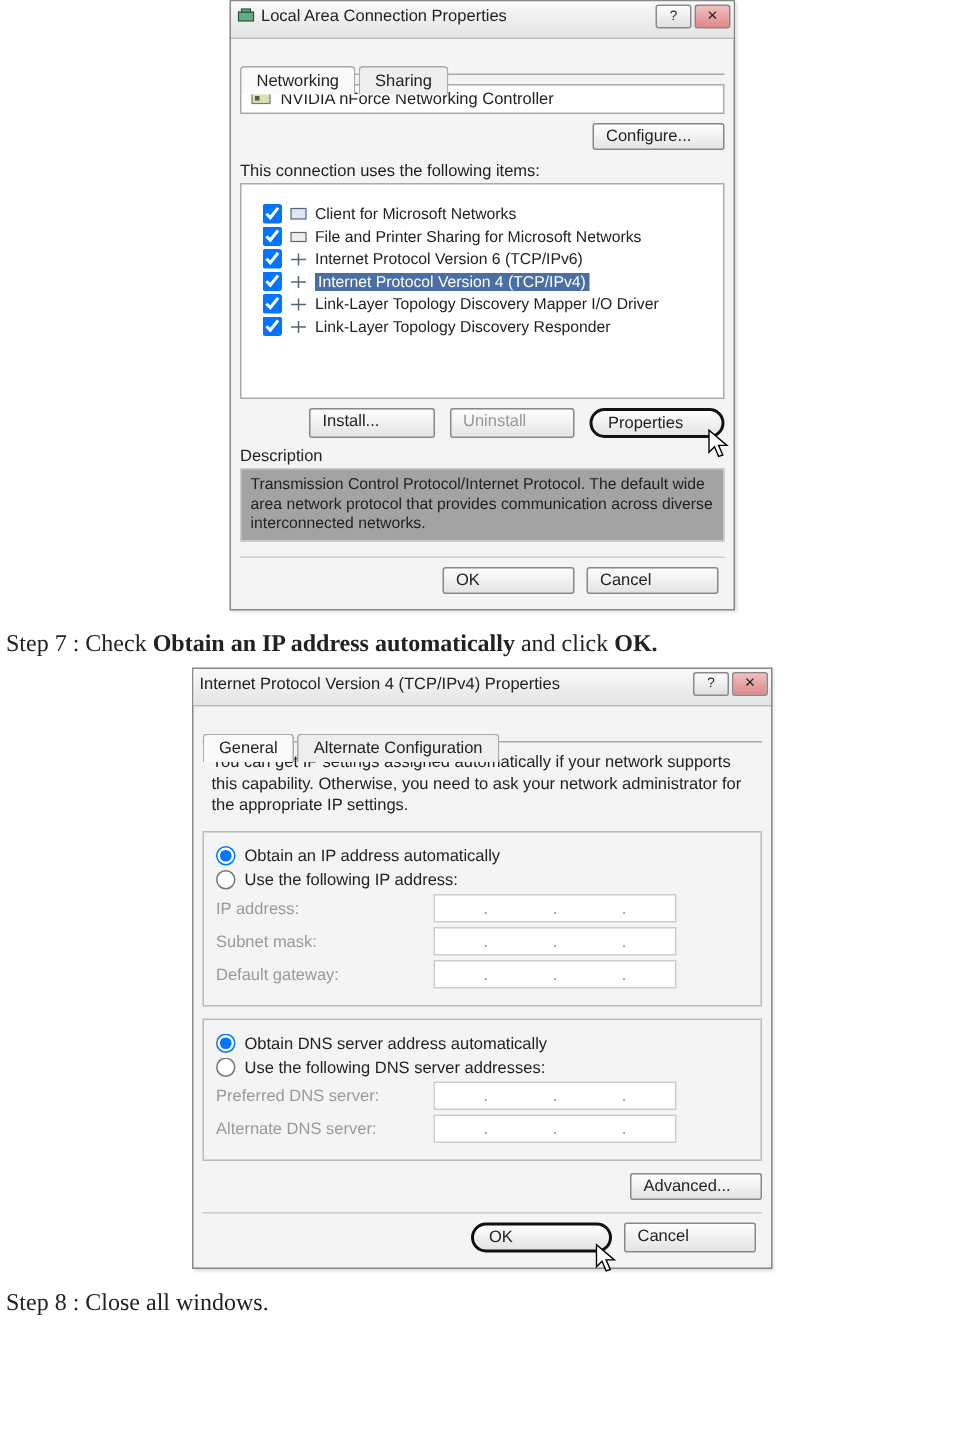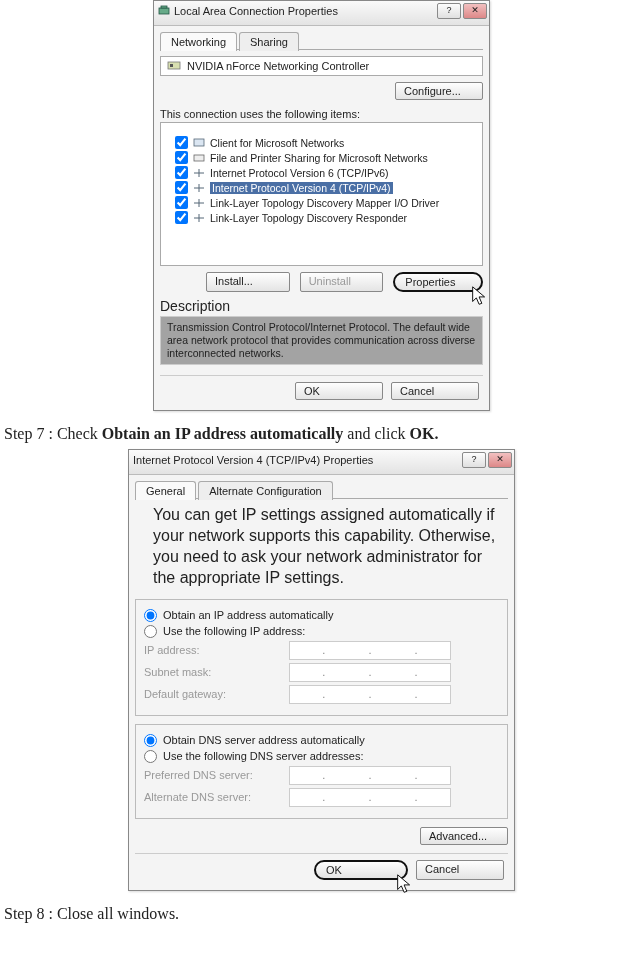--- a/index.html
+++ b/index.html
@@ -63,21 +63,21 @@
     margin-bottom: 6px;
   }
   .tab {
     padding: 3px 10px;
     border: 1px solid #aaa;
     border-bottom: none;
     background: #eee;
     margin-right: 2px;
     font-size: 11px;
     position: relative;
-    top: 2px;
+    top: 14px;
     border-radius: 3px 3px 0 0;
   }
   .tab.active { background: #fafafa; font-weight: 500; }
 
   .label { font-size: 11px; display: block; margin: 4px 0 2px; }
 
   
   .adapter-box {
     display: flex; align-items: center; gap: 6px;
     border: 1px solid #aaa; background: #fff;
@@ -113,21 +113,21 @@
   }
   .li input[type=checkbox] { margin: 0; }
   .li .li-icon { width: 14px; height: 12px; display: inline-block; }
   .li.selected .li-text {
     background: #4a6fa5; color: #fff; padding: 0 2px;
   }
 
   .row-btns { display: flex; gap: 10px; margin: 4px 0 6px 0; padding-left: 46px; }
   .row-btns .std-btn { flex: 1; min-width: 0; }
 
-  .group-label { font-size: 14px; margin-top: 4px; }
+  .group-label { font-size: 11px; margin-top: 4px; }
   .desc-box {
     border: 1px solid #ccc; background: #a3a3a3;
     padding: 4px 6px; margin: 2px 0 10px 0;
     font-size: 10.5px; line-height: 1.25;
   }
 
   .dlg-footer {
     border-top: 1px solid #ccc;
     padding: 6px 4px 2px 4px;
     display: flex; justify-content: flex-end; gap: 8px;
@@ -151,22 +151,22 @@
     background: none;
   }
   .cursor svg.pointer {
     position: absolute;
     right: -10px; bottom: -18px;
     width: 22px; height: 24px;
   }
 
   
   .intro {
-    font-size: 16px; line-height: 1.3;
-    margin: 6px 2px 10px 18px;
+    font-size: 11px; line-height: 1.3;
+    margin: 6px 2px 10px 6px;
   }
   fieldset {
     border: 1px solid #bbb;
     margin: 4px 0 8px 0;
     padding: 6px 8px 8px 8px;
   }
   .radio-row {
     display: flex; align-items: center; gap: 6px;
     font-size: 11px; margin: 3px 0;
   }

